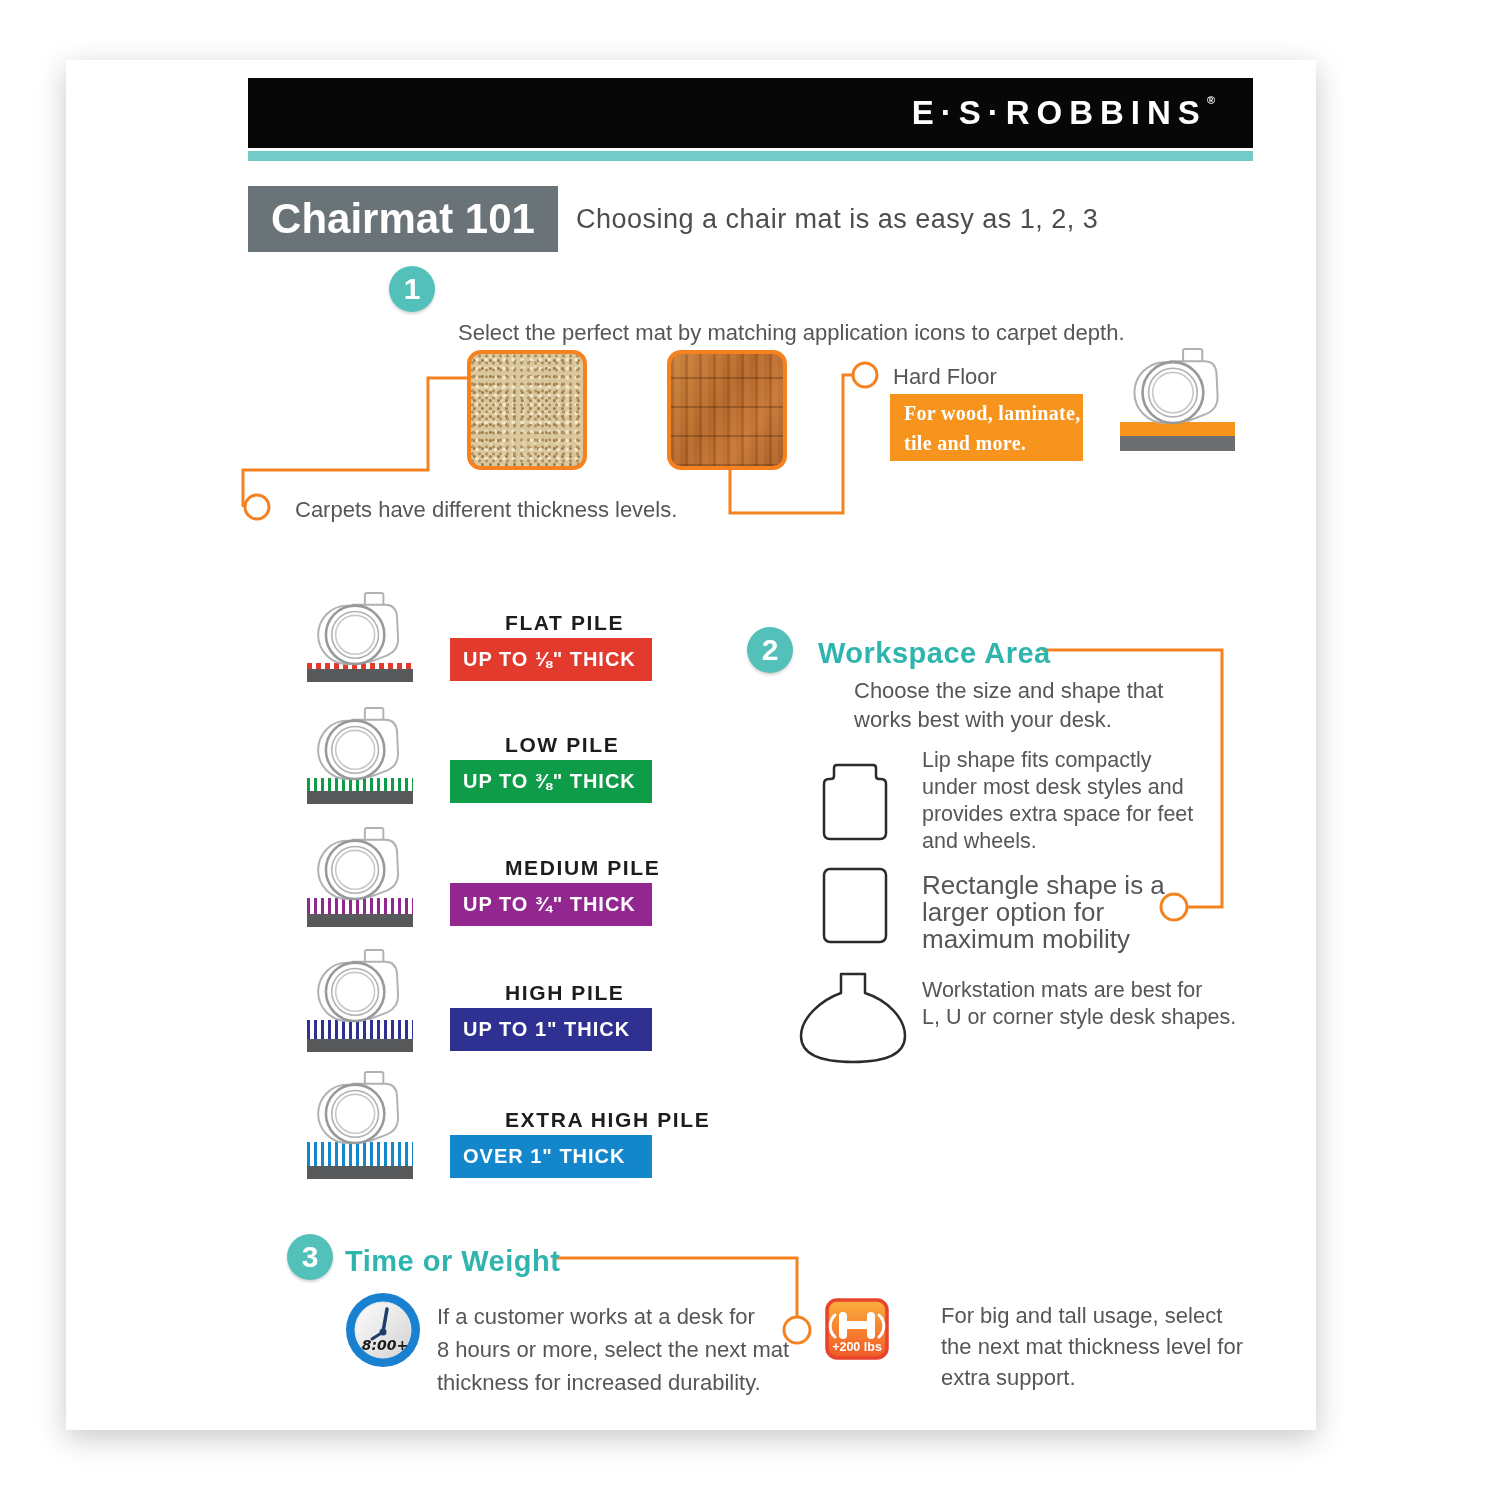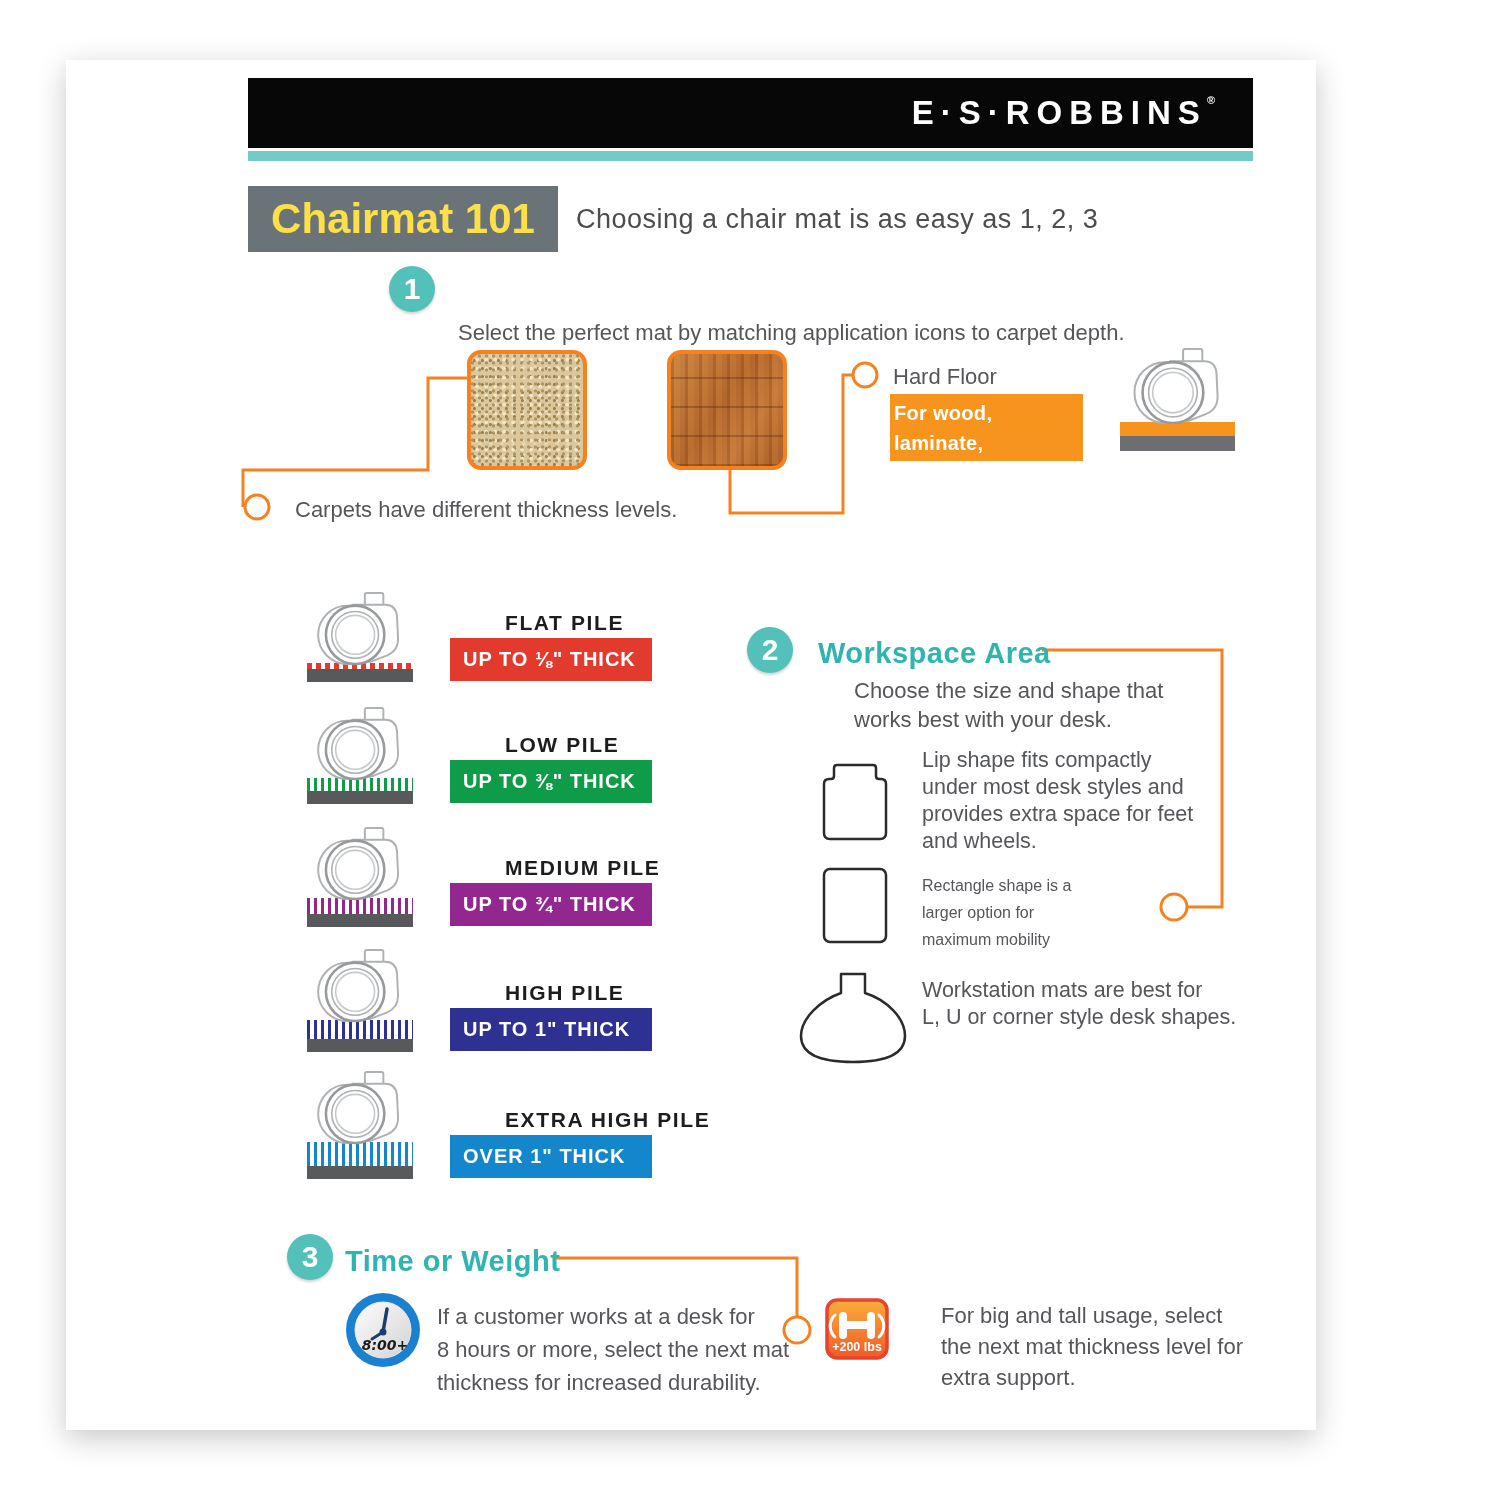--- a/index.html
+++ b/index.html
@@ -10,21 +10,21 @@
         box-shadow:0 8px 28px rgba(0,0,0,0.22);}
   .abs{position:absolute;}
 
   
   .logo-bar{left:182px;top:18px;width:1005px;height:70px;background:#070707;
             display:flex;align-items:center;justify-content:flex-end;padding-right:38px;}
   .logo-text{color:#ffffff;font-weight:bold;font-size:33px;letter-spacing:7px;white-space:nowrap;}
   .logo-reg{font-size:11px;vertical-align:top;letter-spacing:0;}
   .teal-rule{left:182px;top:91px;width:1005px;height:10px;background:#72CBC6;}
 
-  .title-box{left:182px;top:126px;width:310px;height:66px;background:#6A7478;color:#fde047;
+  .title-box{left:182px;top:126px;width:310px;height:66px;background:#6A7478;color:#ffffff;
              font-weight:bold;font-size:42px;display:flex;align-items:center;justify-content:center;}
   .tagline{left:510px;top:126px;height:66px;display:flex;align-items:center;
            font-size:27px;color:#4D4D4F;letter-spacing:0.5px;}
 
   
   .step-circle{width:46px;height:46px;border-radius:50%;background:#53C1BA;color:#fff;
                font-weight:bold;font-size:30px;display:flex;align-items:center;justify-content:center;
                box-shadow:0 2px 3px rgba(0,0,0,0.18);}
   .step-title{color:#2FB5AE;font-weight:bold;font-size:29px;letter-spacing:0.5px;white-space:nowrap;}
   .body-text{color:#55565A;font-size:22px;line-height:33px;white-space:nowrap;}
@@ -37,21 +37,21 @@
       radial-gradient(circle at 42% 82%, #9c7f50 1.1px, rgba(0,0,0,0) 1.9px),
       radial-gradient(circle at 82% 18%, #e8d8ae 1.3px, rgba(0,0,0,0) 2px),
       #d9c79e;
     background-size:7px 7px,9px 9px,8px 8px,11px 11px;}
   .wood{background:
       repeating-linear-gradient(0deg, rgba(60,25,5,0.28) 0 2px, rgba(0,0,0,0) 2px 29px),
       repeating-linear-gradient(90deg, rgba(110,50,15,0.22) 0 3px, rgba(230,150,70,0.18) 3px 9px, rgba(0,0,0,0) 9px 14px),
       linear-gradient(125deg,#c98440 0%,#b2672c 45%,#c4773a 70%,#a85f26 100%);}
 
   .hf-box{left:824px;top:334px;width:193px;height:67px;background:#F7941D;color:#fff;
-          font-weight:bold;font-size:20px;line-height:30px;padding:4px 0 0 4px;letter-spacing:0.3px;}
+          font-weight:bold;font-size:20px;line-height:30px;padding:4px 0 0 14px;letter-spacing:0.3px;font-family:Liberation Serif, serif;}
 
   
   .caster{display:flex;flex-direction:column;align-items:center;}
   .caster svg.wheel{display:block;margin-bottom:-3px;position:relative;z-index:2;}
   .caster .strip{width:100%;}
 
   
   .pile-label{font-size:21px;font-weight:bold;color:#1D1D1F;letter-spacing:1.6px;white-space:nowrap;margin-left:47px;}
   .pile-bar{width:202px;height:43px;color:#fff;font-weight:bold;font-size:20px;letter-spacing:1px;
             display:flex;align-items:center;padding-left:13px;white-space:nowrap;}
@@ -192,21 +192,21 @@
     <div class="abs body-text" style="left:856px;top:687px;line-height:27px;font-size:21.5px;">
       <div>Lip shape fits compactly</div>
       <div>under most desk styles and</div>
       <div>provides extra space for feet</div>
       <div>and wheels.</div>
     </div>
 
     <svg class="abs shape-icon" style="left:756px;top:807px;" width="66" height="77" viewBox="0 0 66 77">
       <rect x="2" y="2" width="62" height="73" rx="6"></rect>
     </svg>
-    <div class="abs body-text" style="left:856px;top:812px;line-height:27px;font-size:16px;">
+    <div class="abs body-text" style="left:856px;top:812px;line-height:27px;font-size:26px;">
       <div>Rectangle shape is a</div>
       <div>larger option for</div>
       <div>maximum mobility</div>
     </div>
 
     <svg class="abs shape-icon" style="left:731px;top:910px;" width="112" height="96" viewBox="0 0 112 96">
       <path d="M44,4 H68 V23 C90,30 108,48 108,66 C108,86 86,92 56,92 C26,92 4,86 4,66 C4,48 24,30 44,23 Z"></path>
     </svg>
     <div class="abs body-text" style="left:856px;top:917px;line-height:27px;font-size:21.5px;">
       <div>Workstation mats are best for</div>

